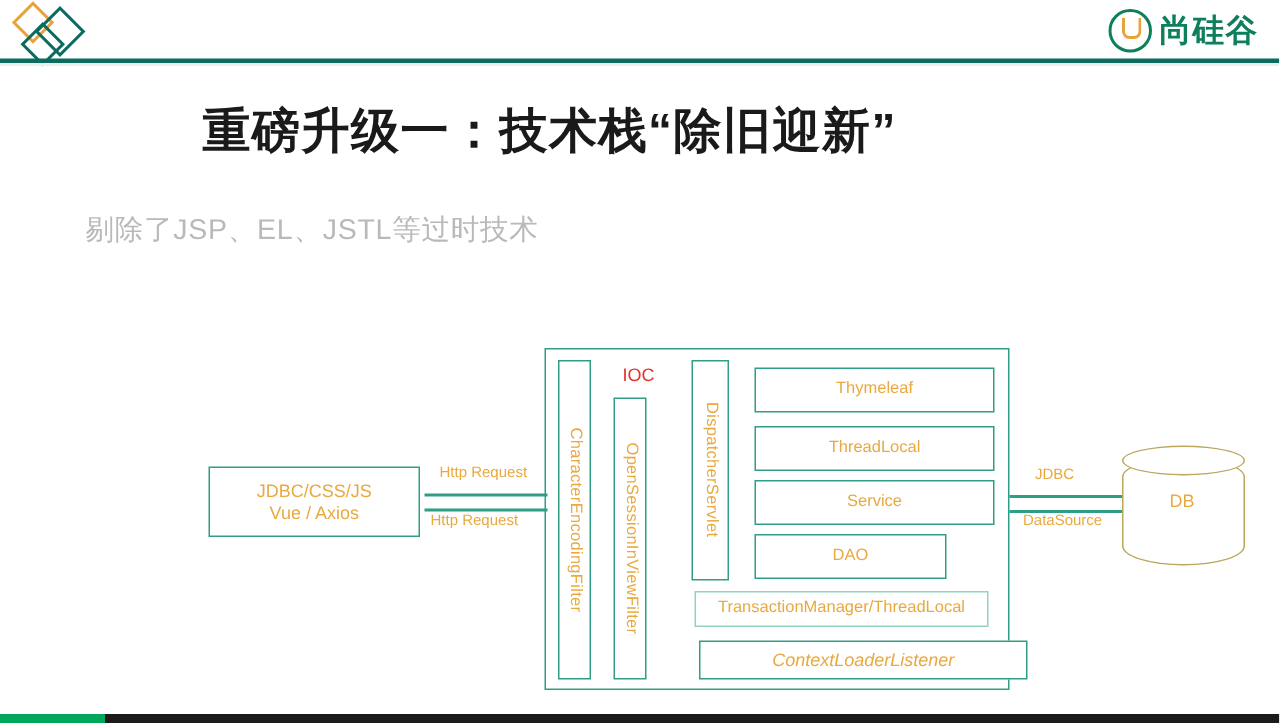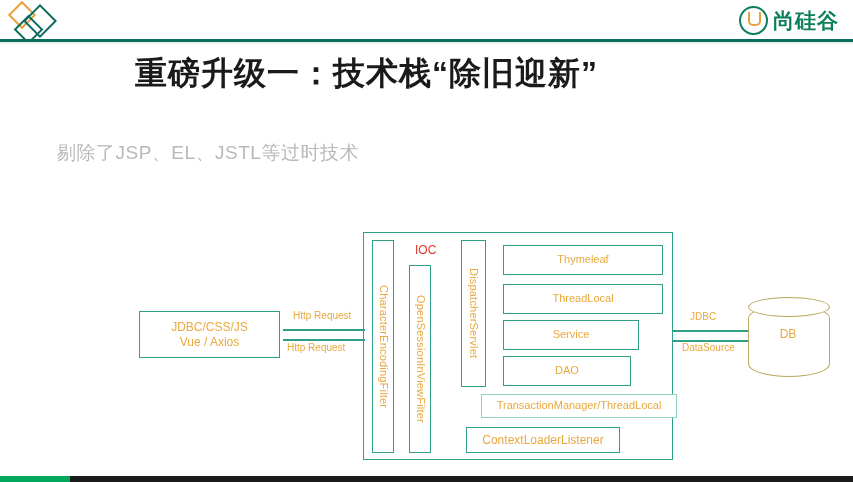--- a/index.html
+++ b/index.html
@@ -84,21 +84,21 @@
     font-weight: bold;
     color: #0e7f5c;
     letter-spacing: 1px;
     line-height: 1;
     white-space: nowrap;
   }
 
   
   #slide-title {
     position: absolute;
-    left: 0; top: 52px;
+    left: 0; top: 66px;
     width: 733px;
     text-align: center;
     font-size: 32px;
     font-weight: bold;
     color: #1a1a1a;
     letter-spacing: 1px;
     white-space: nowrap;
   }
   #slide-subtitle {
     position: absolute;
@@ -182,32 +182,33 @@
     width: 22px; height: 188px;
   }
   #node-dispatcher {
     left: 461px; top: 240px;
     width: 25px; height: 147px;
   }
 
   
   #node-thymeleaf { left: 503px; top: 245px; width: 160px; height: 30px; }
   #node-controller { left: 503px; top: 284px; width: 160px; height: 30px; }
-  #node-service   { left: 503px; top: 320px; width: 136px; height: 30px; }
+  #node-service   { left: 503px; top: 320px; width: 160px; height: 30px; }
   #node-dao       { left: 503px; top: 356px; width: 128px; height: 30px; }
 
   #node-txmanager {
-    left: 481px; top: 394px;
+    left: 463px; top: 394px;
     width: 196px; height: 24px;
     border-color: #8fd3c2;
   }
   #node-ctxlistener {
     left: 466px; top: 427px;
-    width: 154px; height: 26px;
+    width: 219px; height: 26px;
     font-size: 12px;
+    font-style: italic;
   }
 
   
   #label-jdbc { left: 690px; top: 311px; }
   #wire-jdbc { left: 673px; top: 330px; width: 78px; }
   #label-datasource { left: 682px; top: 342px; }
   #wire-datasource { left: 673px; top: 340px; width: 78px; }
 
   #db-cyl {
     position: absolute;

